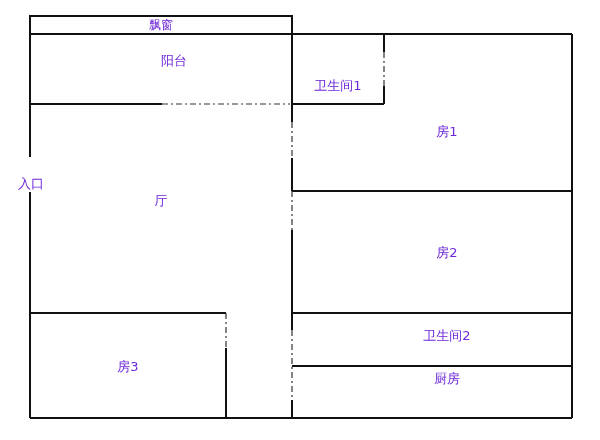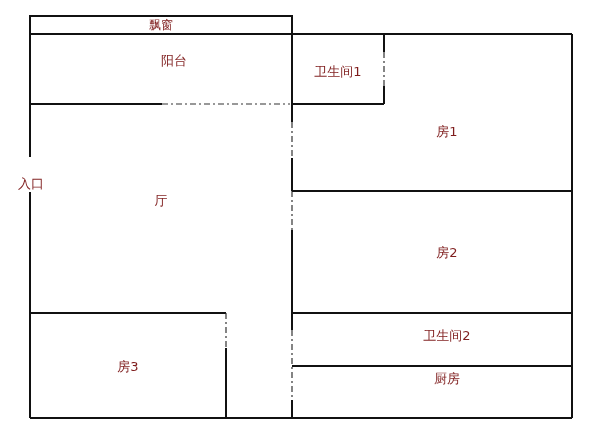--- a/index.html
+++ b/index.html
@@ -1,21 +1,21 @@
 <!DOCTYPE html>
 <html><head>
 <meta charset="utf-8">
 <style>
   html, body { margin: 0; padding: 0; background: #ffffff; }
   body { width: 600px; height: 440px; position: relative; overflow: hidden;
          font-family: "DejaVu Sans", sans-serif; }
   svg { position: absolute; left: 0; top: 0; }
   .wall { stroke: #111; stroke-width: 2; fill: none; }
   .door { stroke: #333; stroke-width: 1.2; fill: none; stroke-dasharray: 6 3 2 3; }
-  .lbl { position: absolute; font-size: 13px; color: #7f1d1d; white-space: nowrap;
+  .lbl { position: absolute; font-size: 13px; color: #6d28d9; white-space: nowrap;
          transform: translate(-50%, -50%); }
 </style>
 </head>
 <body>
 
 <svg width="600" height="440" viewBox="0 0 600 440">
 
   <polyline class="wall" points="30,34 30,16 292,16 292,34"></polyline>
 
   <line class="wall" x1="30" y1="34" x2="572" y2="34"></line>
@@ -49,20 +49,20 @@
 
   <line class="wall" x1="292" y1="366" x2="572" y2="366"></line>
 
   <line class="wall" x1="30" y1="313" x2="226" y2="313"></line>
   <line class="door" x1="226" y1="313" x2="226" y2="348"></line>
   <line class="wall" x1="226" y1="348" x2="226" y2="418"></line>
 </svg>
 
 <div class="lbl" style="left:161px;top:25px;font-size:12px">飘窗</div>
 <div class="lbl" style="left:174px;top:61px">阳台</div>
-<div class="lbl" style="left:338px;top:72px">卫生间1</div>
+<div class="lbl" style="left:338px;top:86px">卫生间1</div>
 <div class="lbl" style="left:447px;top:132px">房1</div>
 <div class="lbl" style="left:31px;top:184px">入口</div>
 <div class="lbl" style="left:161px;top:201px">厅</div>
 <div class="lbl" style="left:447px;top:253px">房2</div>
 <div class="lbl" style="left:447px;top:336px">卫生间2</div>
 <div class="lbl" style="left:128px;top:367px">房3</div>
 <div class="lbl" style="left:447px;top:379px">厨房</div>
 
 </body></html>

